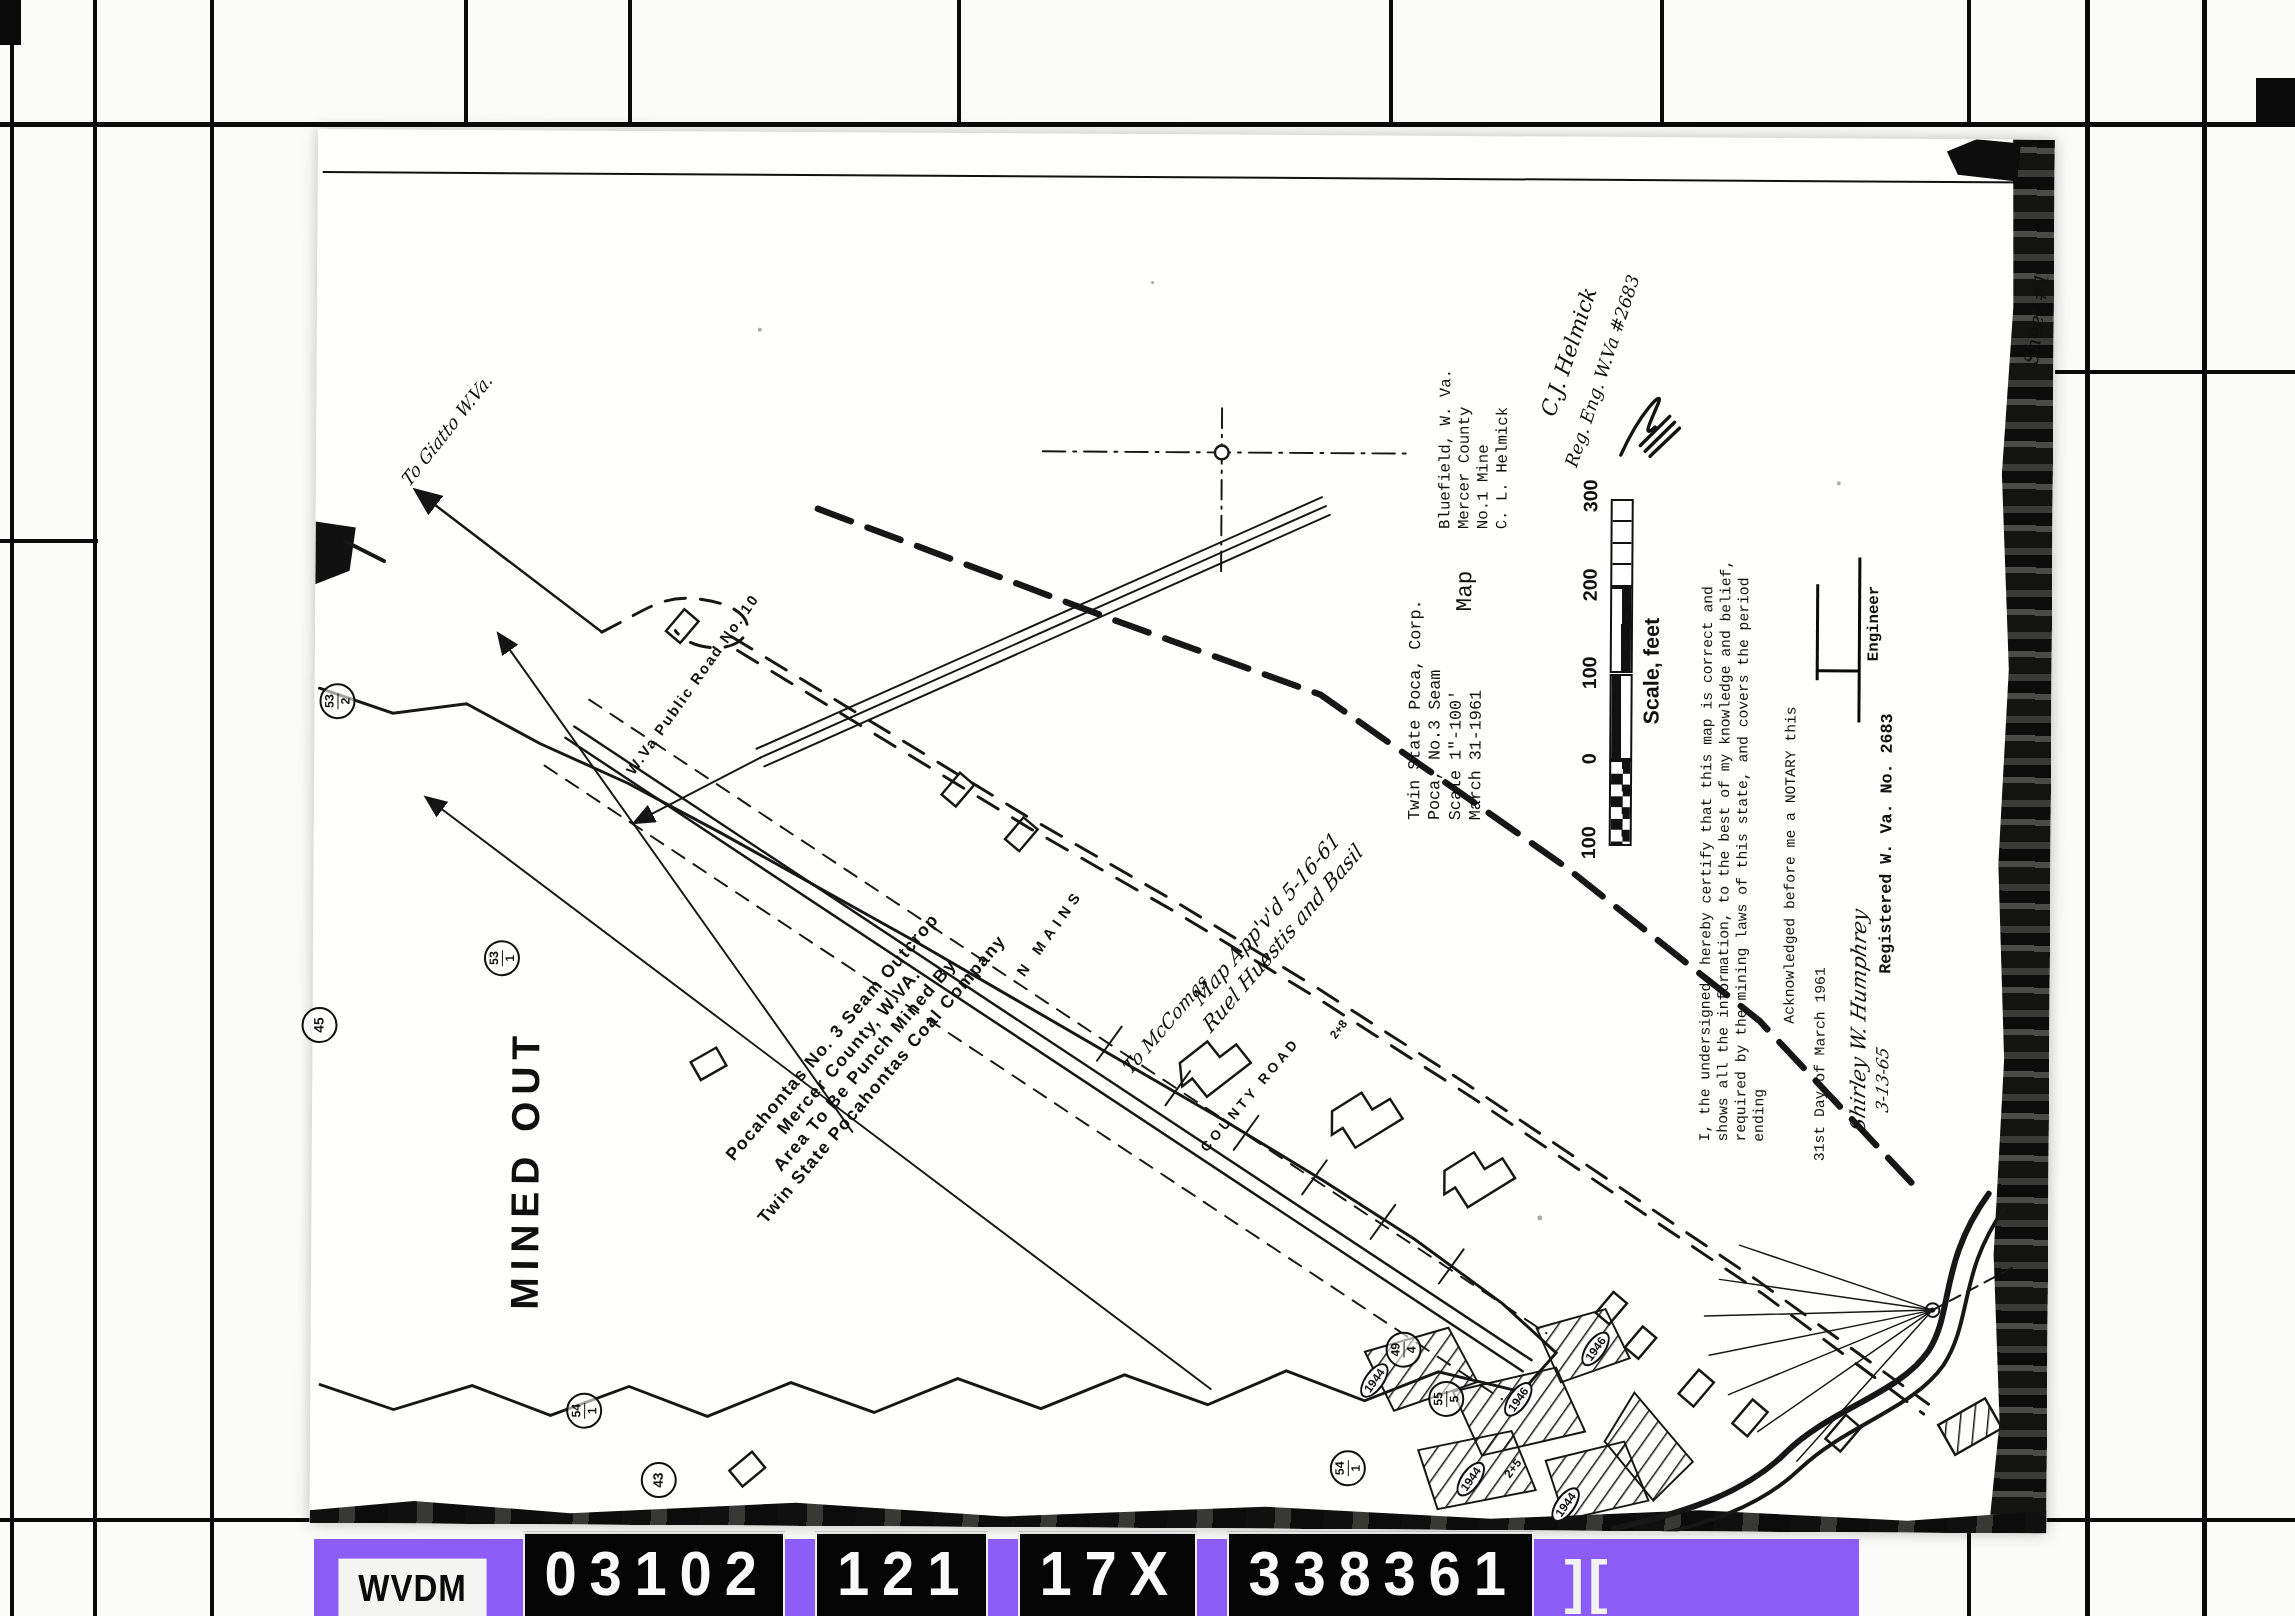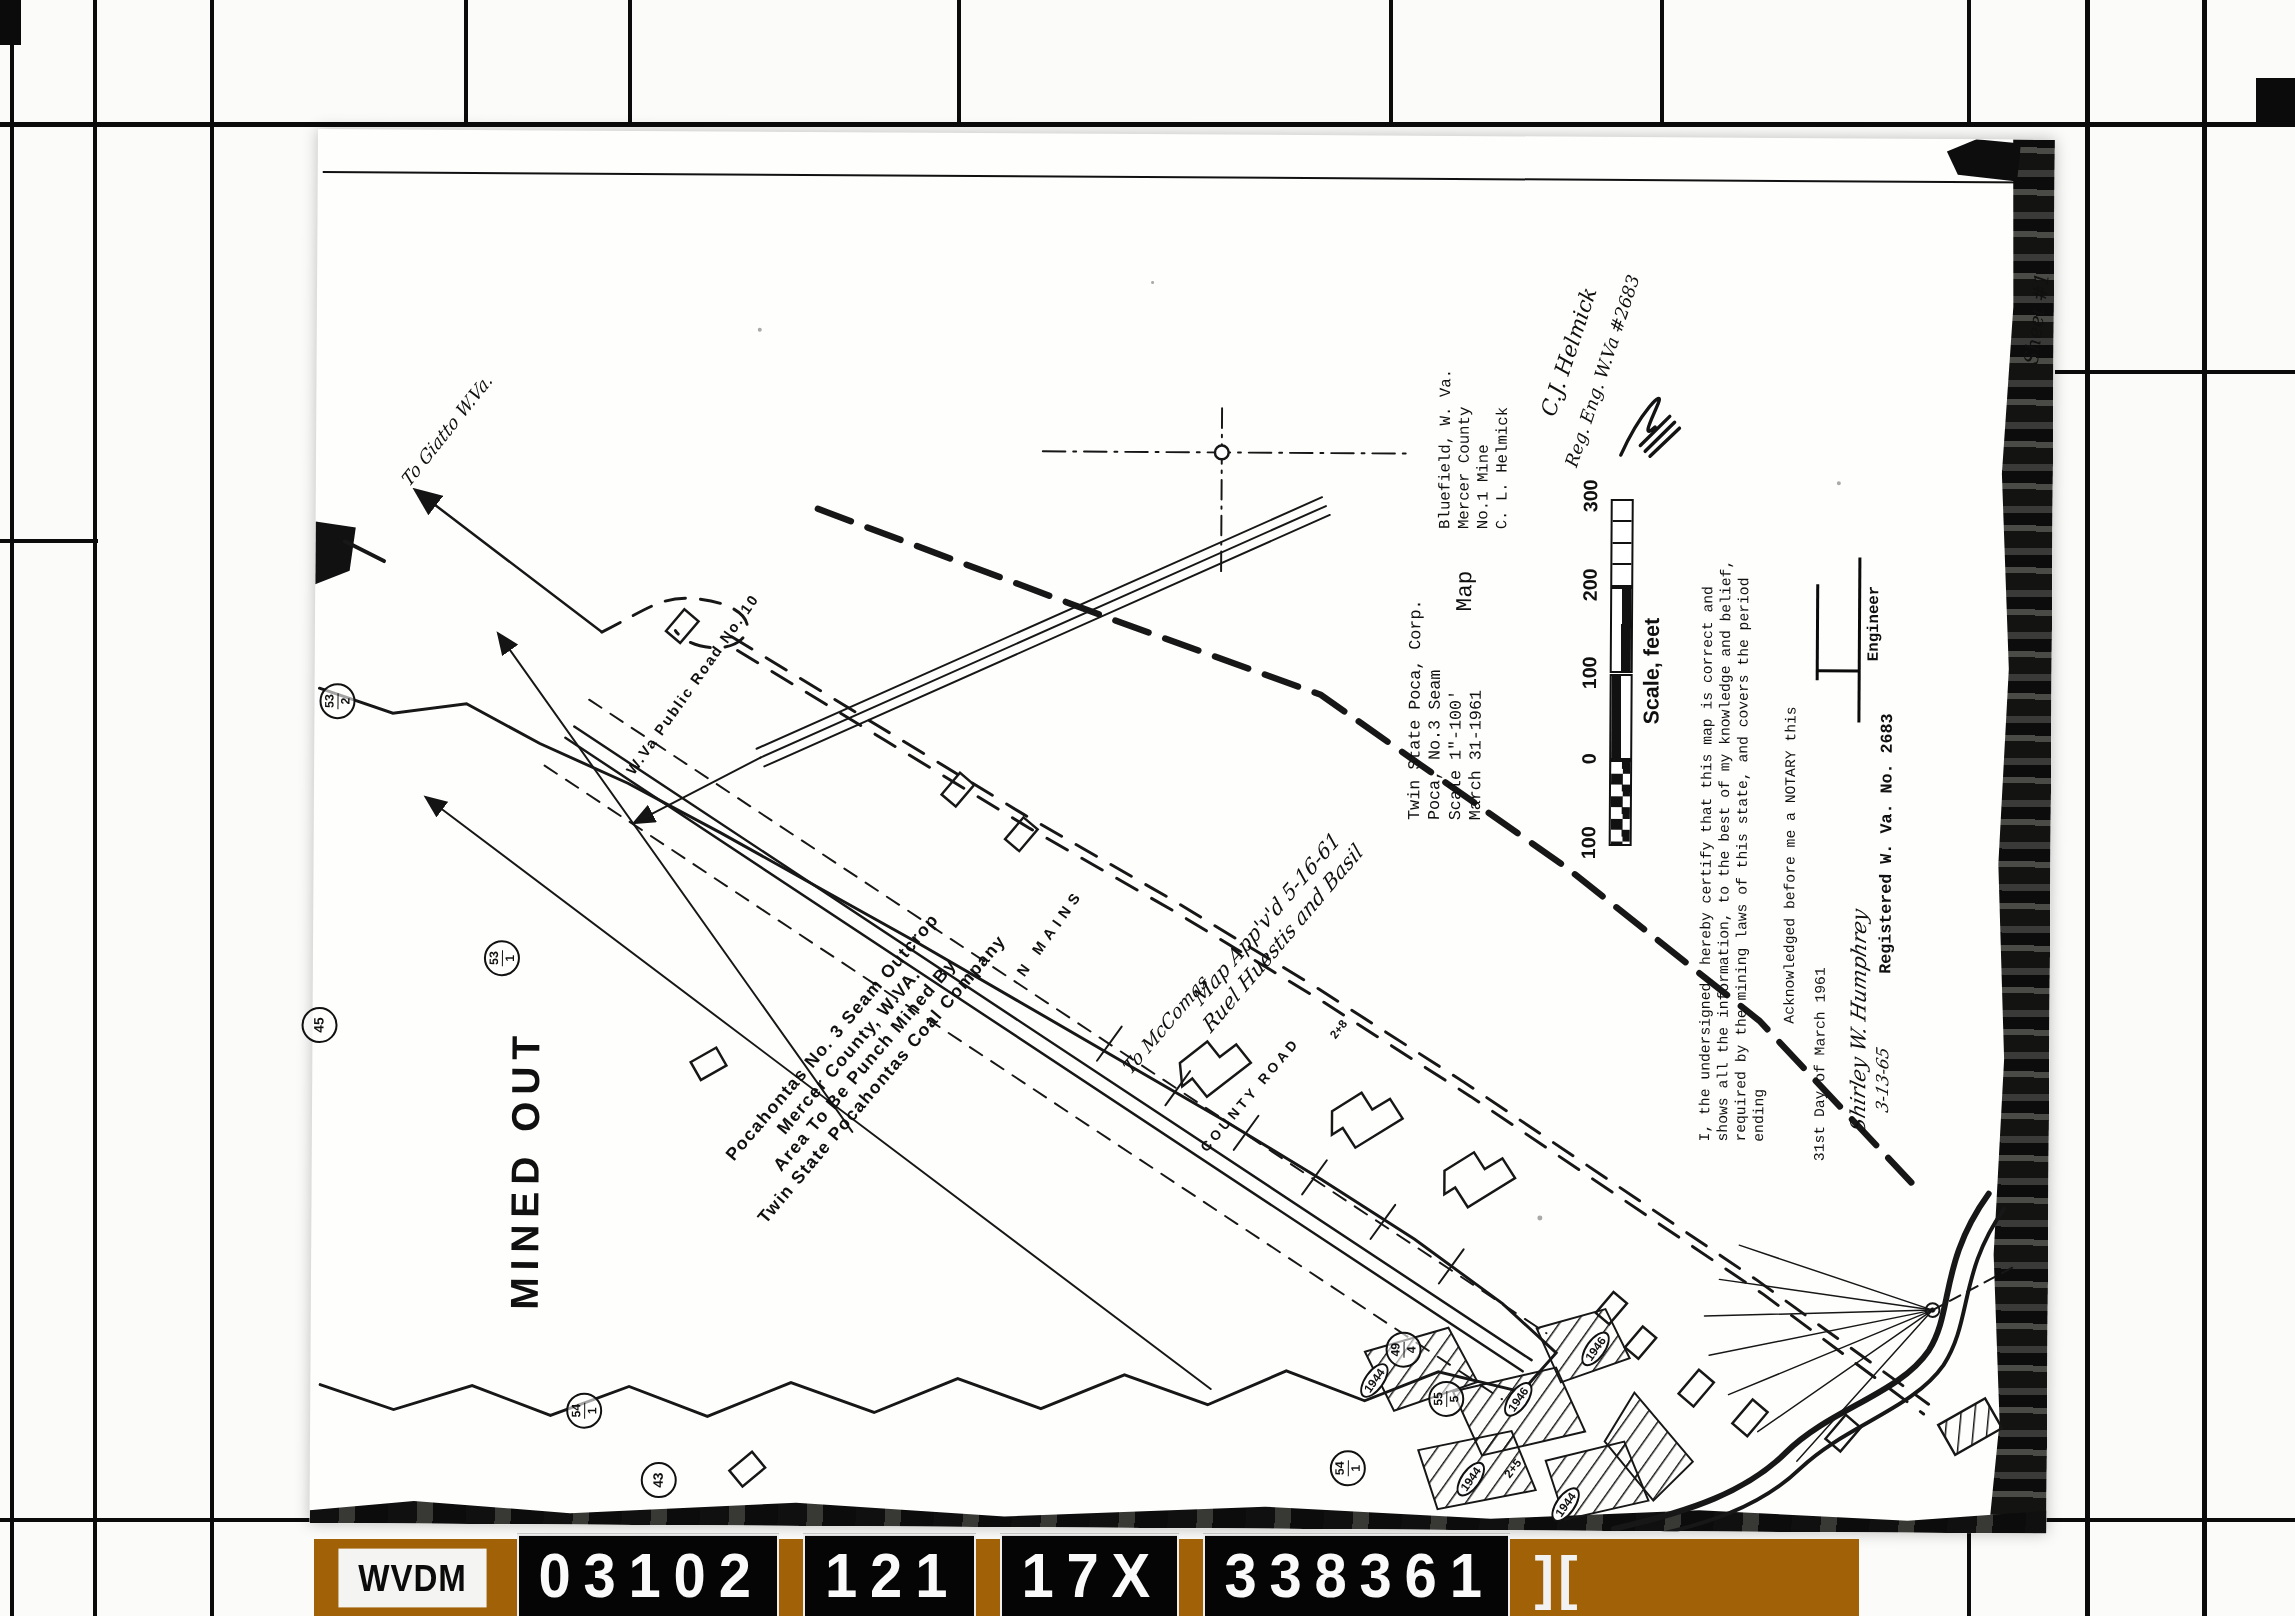--- a/index.html
+++ b/index.html
@@ -34,22 +34,22 @@
   .station{position:absolute;width:32px;height:32px;border:2.5px solid #111;border-radius:50%;
      display:flex;flex-direction:column;align-items:center;justify-content:center;
      font-weight:700;font-size:12.3px;line-height:1;background:rgba(255,255,255,.6);
      transform:translate(-50%,-50%) rotate(-90deg);}
   .station .frac{width:16.7px;height:0;border-top:1.5px solid #111;margin:1px 0;}
   .station.single{font-size:13.7px;}
   .oval{position:absolute;border:2px solid #111;border-radius:50%;padding:1px 4.9px;
      font-weight:700;font-size:11.8px;transform:translate(-50%,-50%) rotate(-55deg);background:#fff;}
   .tickno{position:absolute;font-weight:700;font-size:11.8px;transform:translate(-50%,-50%) rotate(-52deg);}
   
-  #strip{position:absolute;left:314px;top:1539px;width:1545px;height:77px;background:#a16207;
-     display:flex;align-items:center;gap:24px;padding:0 0 0 17.7px;box-sizing:border-box;}
+  #strip{position:absolute;left:314px;top:1539px;width:1545px;height:77px;background:#8b5cf6;
+     display:flex;align-items:flex-end;gap:30px;padding:0 0 0 17.7px;box-sizing:border-box;}
   #strip .plate{background:#f4f4f2;color:#0b0b0b;font-weight:700;font-size:36px;
      padding:6.9px 21.6px;letter-spacing:1px;transform:scale(.92,1.05);}
   #strip .code{background:#050505;color:#fafafa;border:2.9px solid #eee;
      font-weight:700;font-size:58px;letter-spacing:12.8px;padding:2.9px 13.7px 6.9px 19.6px;
      transform:scaleY(1.08);}
   #strip .endmark{color:#f2f2f2;font-weight:700;font-size:59px;letter-spacing:3.9px;}
   .speck{position:absolute;border-radius:50%;background:#555;opacity:.5;}
 </style>
 </head>
 <body>

